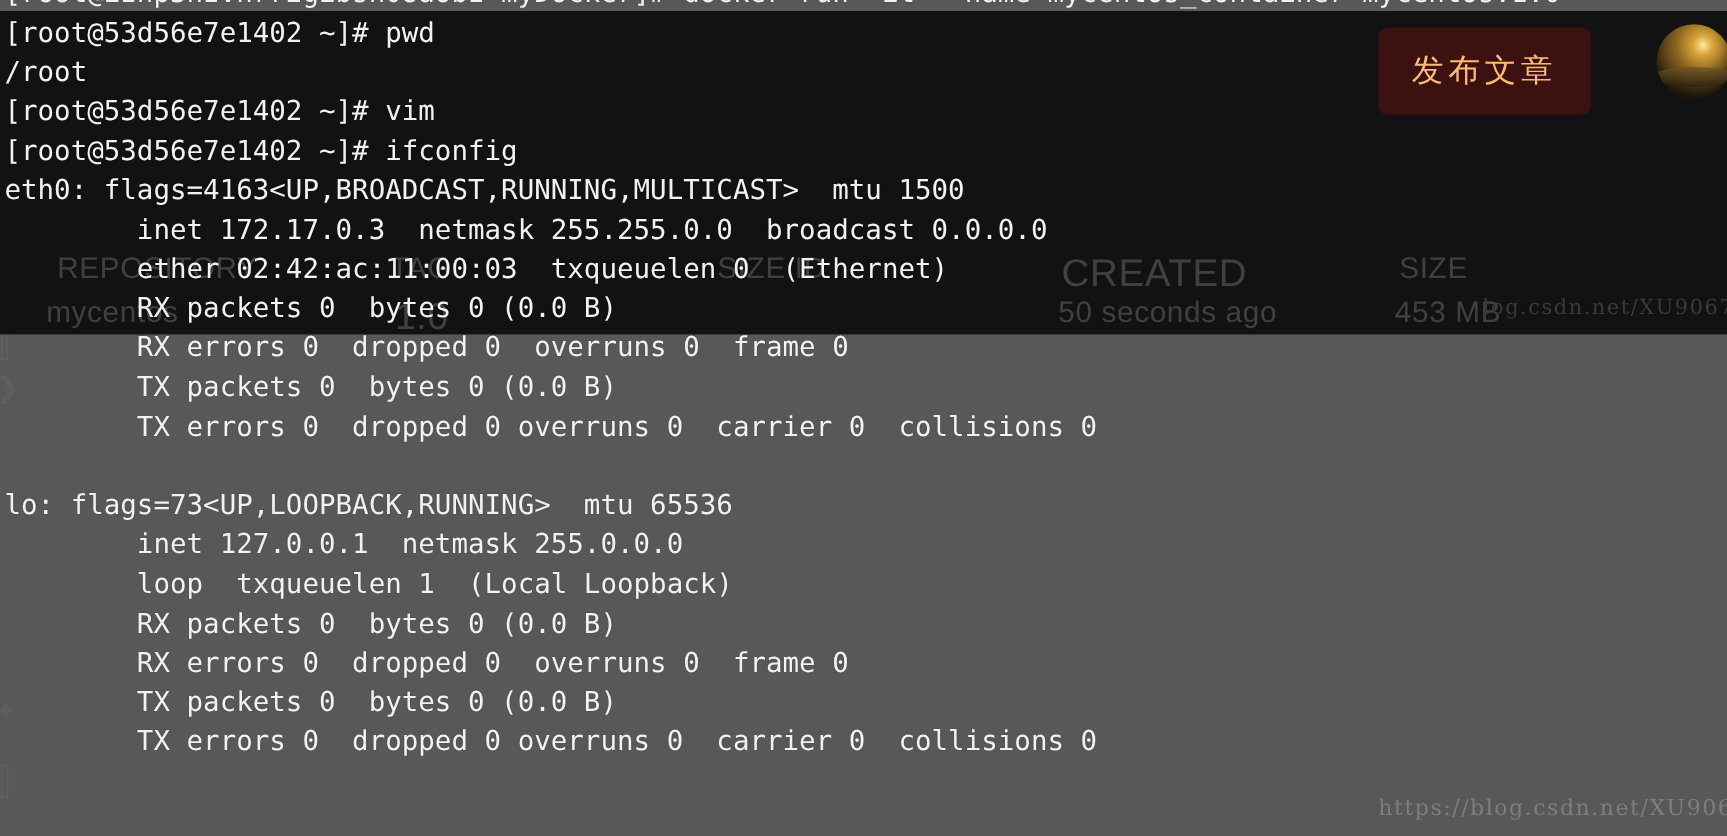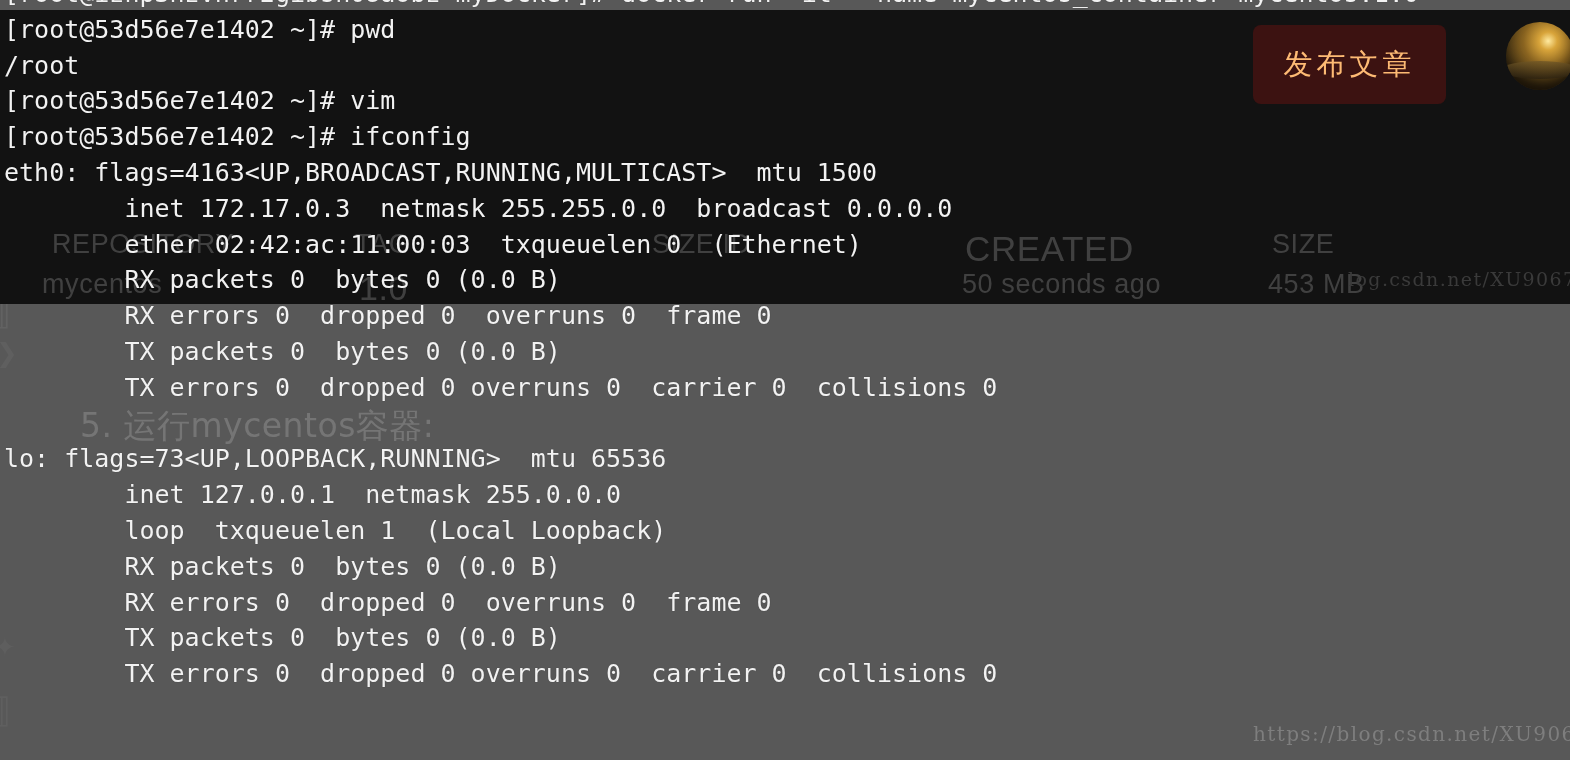--- a/index.html
+++ b/index.html
@@ -149,21 +149,20 @@
   <div class="bg-layer">
 
     <div class="rail-ghost" style="left:26px; top:142px; font-size:30px;">💾</div>
     <div class="rail-ghost" style="left:62px; top:140px; font-size:30px; opacity:.32;">◷</div>
     <div class="rail-ghost" style="left:-6px; top:238px; font-size:34px;">⟧</div>
     <div class="rail-ghost" style="left:-6px; top:292px; font-size:34px;">⟧</div>
     <div class="rail-ghost" style="left:-4px; top:338px; font-size:26px; opacity:.35;">❯</div>
     <div class="rail-ghost" style="left:-6px; top:632px; font-size:26px; opacity:.3;">✦</div>
     <div class="rail-ghost" style="left:-6px; top:690px; font-size:34px; opacity:.35;">⟧</div>
 
-    <div class="bg-text" style="left:80px; top:404px; font-size:33px; opacity:.55;">5. 运行mycentos容器:</div>
 
     <div class="bg-dark-text" style="left:672px; top:190px; font-size:27px;">images mycentos</div>
   </div>
 
   <div id="grey-patch"></div>
 
   <div id="term-dark"></div>
   <div id="term-dark-cap"></div>
 
   <div class="bg-dark-text" style="left:52px; top:229px; font-size:27px; z-index:4;">REPOSITORY</div>

